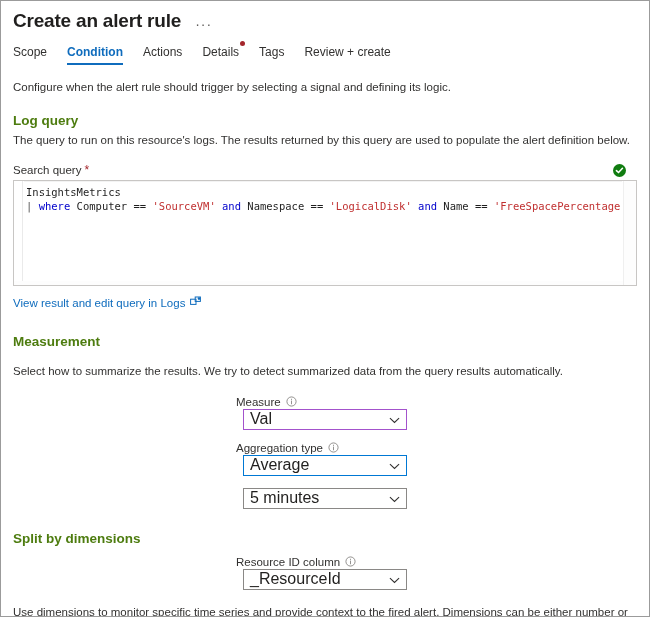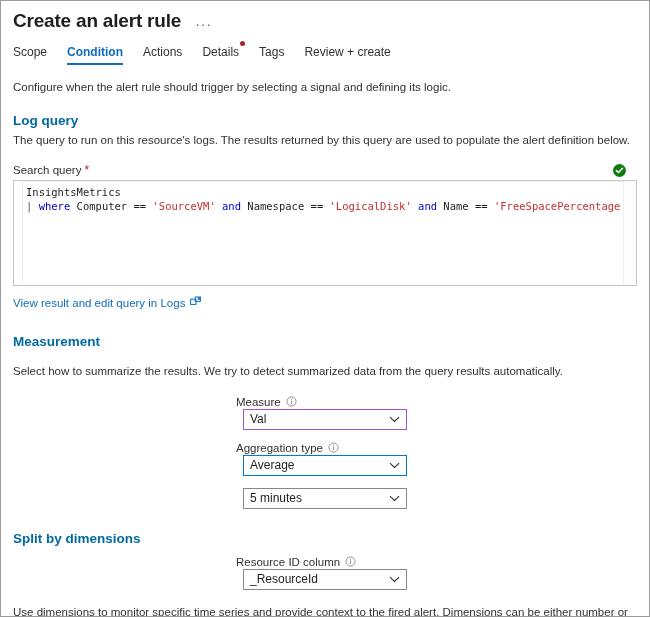--- a/index.html
+++ b/index.html
@@ -64,21 +64,21 @@
   .desc {
     font-size: 11.5px; color: #323130;
     line-height: 1.45;
     margin: 0;
   }
   .m-top-14 { margin-top: 14px; }
   .m-top-10 { margin-top: 14px; }
   .link { color: #0f6cbd; text-decoration: none; cursor: pointer; }
 
   .section-title {
-    font-size: 13.5px; font-weight: 600; color: #0369a1;
+    font-size: 13.5px; font-weight: 600; color: #4d7c0f;
     margin: 0 0 4px 0;
   }
 
   
   .label-row {
     display: flex; align-items: center;
     margin-top: 14px;
   }
   .field-label { font-size: 11.5px; color: #323130; }
   .req { color: #a4262c; margin-left: 3px; font-size: 12px; }
@@ -146,21 +146,21 @@
     display: flex; align-items: center; gap: 5px;
   }
 
   .select {
     position: relative;
     width: 164px; height: 21px;
     border: 1px solid #8a8886;
     background: #ffffff;
     display: flex; align-items: center;
     padding: 0 22px 0 6px;
-    font-size: 12px; color: #201f1e;
+    font-size: 16px; color: #201f1e;
     cursor: pointer;
     white-space: nowrap; overflow: hidden;
   }
   .select.purple { border: 1px solid #a352cc; }
   .select.blue   { border: 1px solid #0078d4; }
   .select .chev {
     position: absolute; right: 6px; top: 50%;
     transform: translateY(-50%);
   }
 

